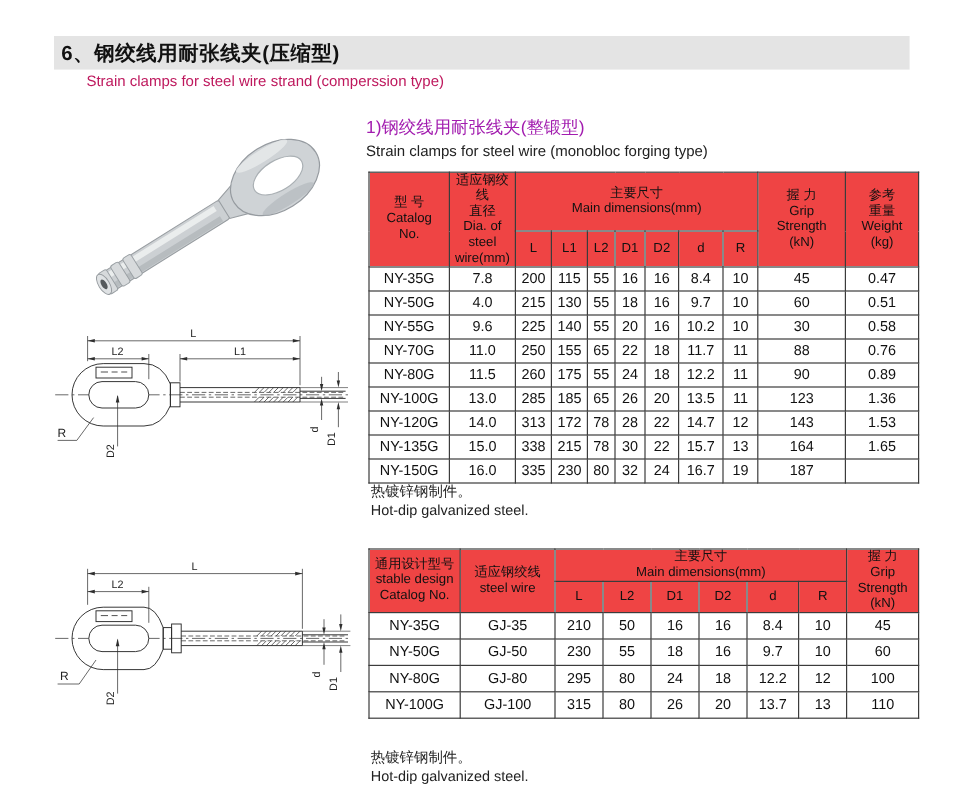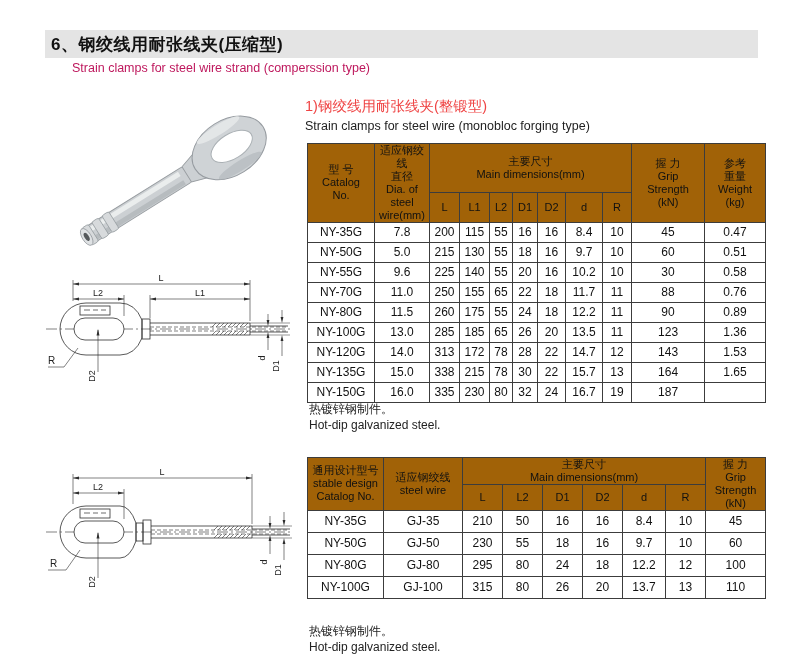--- a/index.html
+++ b/index.html
@@ -6,26 +6,26 @@
   body{
     width:800px;height:659px;background:#ffffff;position:relative;
     font-family:"Liberation Sans","DejaVu Sans",sans-serif;color:#1a1a1a;
     overflow:hidden;
   }
   .abs{position:absolute;}
   
   .title-bar{left:45px;top:30px;width:713px;height:28px;background:#e4e4e4;display:flex;align-items:center;}
   .title-bar h1{margin:0;padding-left:6px;font-size:17px;font-weight:700;letter-spacing:.5px;color:#111;}
   .subtitle-en{left:72px;top:61px;font-size:12.5px;color:#be185d;}
-  .sec-title-zh{left:305px;top:97px;font-size:14.5px;color:#ef4444;}
+  .sec-title-zh{left:305px;top:97px;font-size:14.5px;color:#a21caf;}
   .sec-title-en{left:305px;top:119px;font-size:12.5px;color:#222;}
   
   table.tbl{border-collapse:collapse;table-layout:fixed;background:#fff;}
   .tbl th,.tbl td{border:1px solid #3c3c3c;text-align:center;vertical-align:middle;padding:0;overflow:hidden;}
-  .tbl th{background:#a16207;font-weight:400;font-size:11px;line-height:1.18;white-space:pre-line;color:#111;}
+  .tbl th{background:#ef4444;font-weight:400;font-size:11px;line-height:1.18;white-space:pre-line;color:#111;}
   .tbl td{font-size:12px;color:#111;}
   #t1{left:307px;top:143px;width:459px;}
   #t1 thead tr:first-child{height:35px;}
   #t1 thead tr:last-child{height:21px;}
   #t1 tbody tr{height:20px;}
   #t2{left:307px;top:457px;width:459px;}
   #t2 thead tr:first-child{height:16px;}
   #t2 thead tr:last-child{height:25px;}
   #t2 tbody tr{height:22px;}
   .note{font-size:12px;color:#222;margin-top:17px;}
@@ -122,21 +122,21 @@
         <td>55</td>
         <td>16</td>
         <td>16</td>
         <td>8.4</td>
         <td>10</td>
         <td>45</td>
         <td>0.47</td>
       </tr>
       <tr>
         <td>NY-50G</td>
-        <td>5.0</td>
+        <td>4.0</td>
         <td>215</td>
         <td>130</td>
         <td>55</td>
         <td>18</td>
         <td>16</td>
         <td>9.7</td>
         <td>10</td>
         <td>60</td>
         <td>0.51</td>
       </tr>

